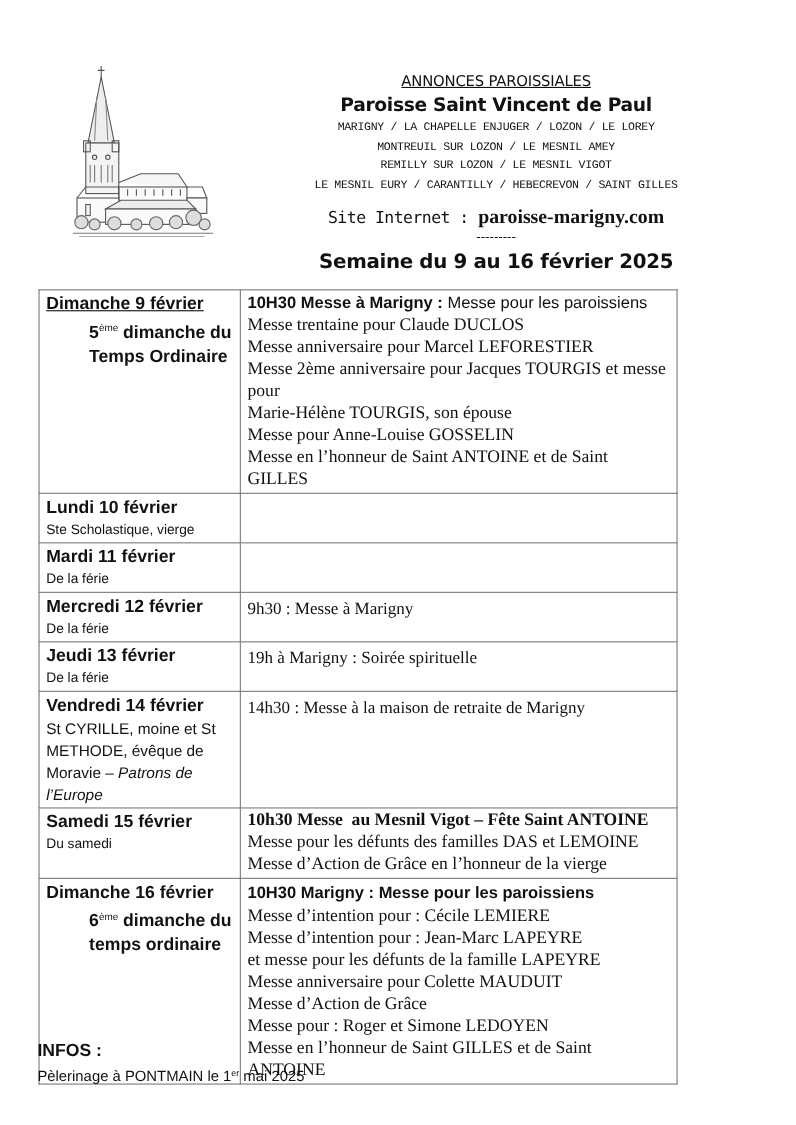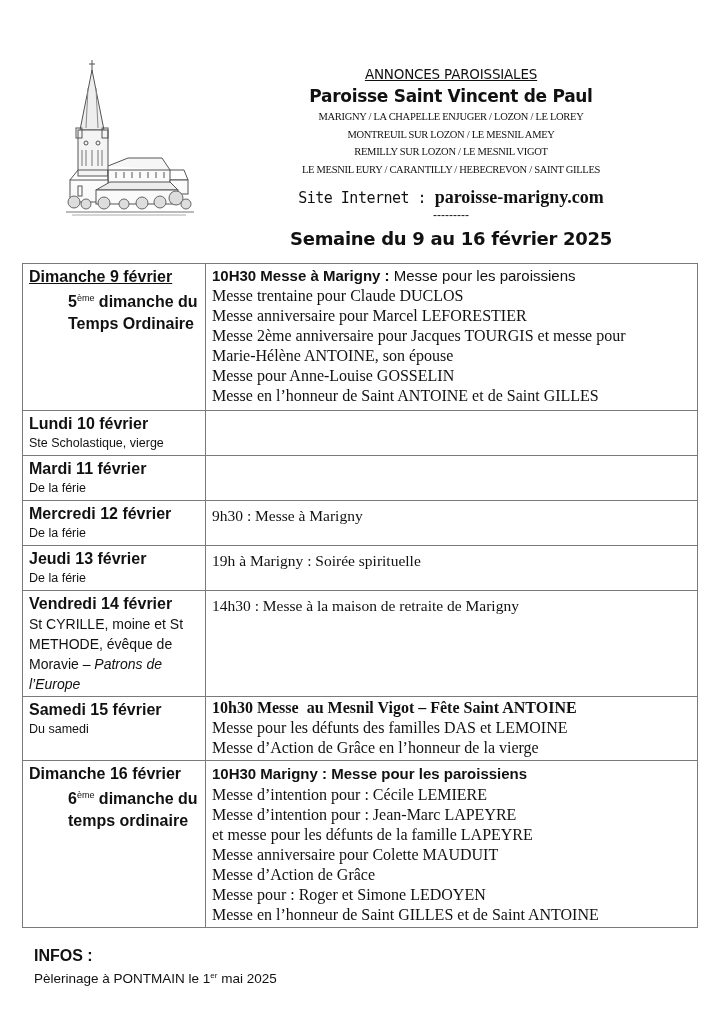--- a/index.html
+++ b/index.html
@@ -1,30 +1,30 @@
 <!DOCTYPE html>
 <html><head>
 <meta charset="utf-8">
 <style>
   html, body { margin: 0; padding: 0; background: #ffffff; }
   body { width: 724px; height: 1023px; position: relative; overflow: hidden; color: #111; }
 
   #header { position: absolute; left: 236px; top: 36px; width: 430px; text-align: center; margin-top: 28px; }
   .h-title { font-family: "DejaVu Sans", sans-serif; font-size: 13.5px; text-decoration: underline; line-height: 20px; letter-spacing: -0.2px; }
   .h-parish { font-family: "DejaVu Sans", sans-serif; font-weight: bold; font-size: 17px; line-height: 24px; letter-spacing: -0.3px; }
-  .h-villages { font-family: Liberation Serif, serif; font-size: 10.5px; line-height: 17.5px; letter-spacing: -0.3px; }
+  .h-villages { font-family: Liberation Mono, monospace; font-size: 10.5px; line-height: 17.5px; letter-spacing: -0.3px; }
   .h-site { margin-top: 8px; font-size: 17px; line-height: 22px; }
   .h-site .lbl { font-family: "DejaVu Sans Mono", monospace; font-size: 15px; letter-spacing: -0.5px; }
   .h-site .url { font-family: "Liberation Serif", serif; font-weight: bold; font-size: 18px; }
   .h-dash { font-family: "Liberation Sans", sans-serif; font-size: 12px; line-height: 12px; }
   .h-week { font-family: "DejaVu Sans", sans-serif; font-weight: bold; font-size: 18px; line-height: 28px; margin-top: 4px; letter-spacing: -0.3px; }
 
   #church { position: absolute; left: 66px; top: 58px; width: 128px; height: 160px; }
 
-  #schedule { position: absolute; left: 22px; top: 263px; width: 676px; border-collapse: collapse; }
+  #schedule { position: absolute; left: 35px; top: 263px; width: 581px; border-collapse: collapse; }
   #schedule td { border: 1px solid #7a7a7a; vertical-align: top; padding: 2px 6px 2px 6px; }
   #schedule td.day { width: 170px; }
   .day-name { font-family: "Liberation Sans", sans-serif; font-weight: bold; font-size: 16px; line-height: 21px; }
   .day-name.u { text-decoration: underline; }
   .day-sub { font-family: "Liberation Sans", sans-serif; font-size: 12.5px; line-height: 19px; }
   .day-sub-bold { font-family: "Liberation Sans", sans-serif; font-weight: bold; font-size: 16px; line-height: 22px; margin-left: 39px; }
   .day-sub-bold sup { font-size: 9px; font-weight: normal; vertical-align: 6px; }
   .day-sub-lg { font-family: "Liberation Sans", sans-serif; font-size: 14px; line-height: 20px; }
   .ev { font-family: "Liberation Serif", serif; font-size: 16px; line-height: 20px; }
   .ev-first-sans { font-family: "Liberation Sans", sans-serif; font-size: 15px; line-height: 20px; }
@@ -110,21 +110,21 @@
     <td class="day">
       <div class="day-name u">Dimanche 9 février</div>
       <div class="day-sub-bold"><span>5</span><sup>ème</sup><span> dimanche du</span></div>
       <div class="day-sub-bold">Temps Ordinaire</div>
     </td>
     <td>
       <div class="ev-first-sans"><b>10H30 Messe à Marigny :</b><span> Messe pour les paroissiens</span></div>
       <div class="ev">Messe trentaine pour Claude DUCLOS</div>
       <div class="ev">Messe anniversaire pour Marcel LEFORESTIER</div>
       <div class="ev">Messe 2ème anniversaire pour Jacques TOURGIS et messe pour</div>
-      <div class="ev">Marie-Hélène ANTOINE, son épouse</div>
+      <div class="ev">Marie-Hélène TOURGIS, son épouse</div>
       <div class="ev">Messe pour Anne-Louise GOSSELIN</div>
       <div class="ev">Messe en l’honneur de Saint ANTOINE et de Saint GILLES</div>
     </td>
   </tr>
 
   <tr style="height:42px;">
     <td class="day">
       <div class="day-name">Lundi 10 février</div>
       <div class="day-sub">Ste Scholastique, vierge</div>
     </td>

